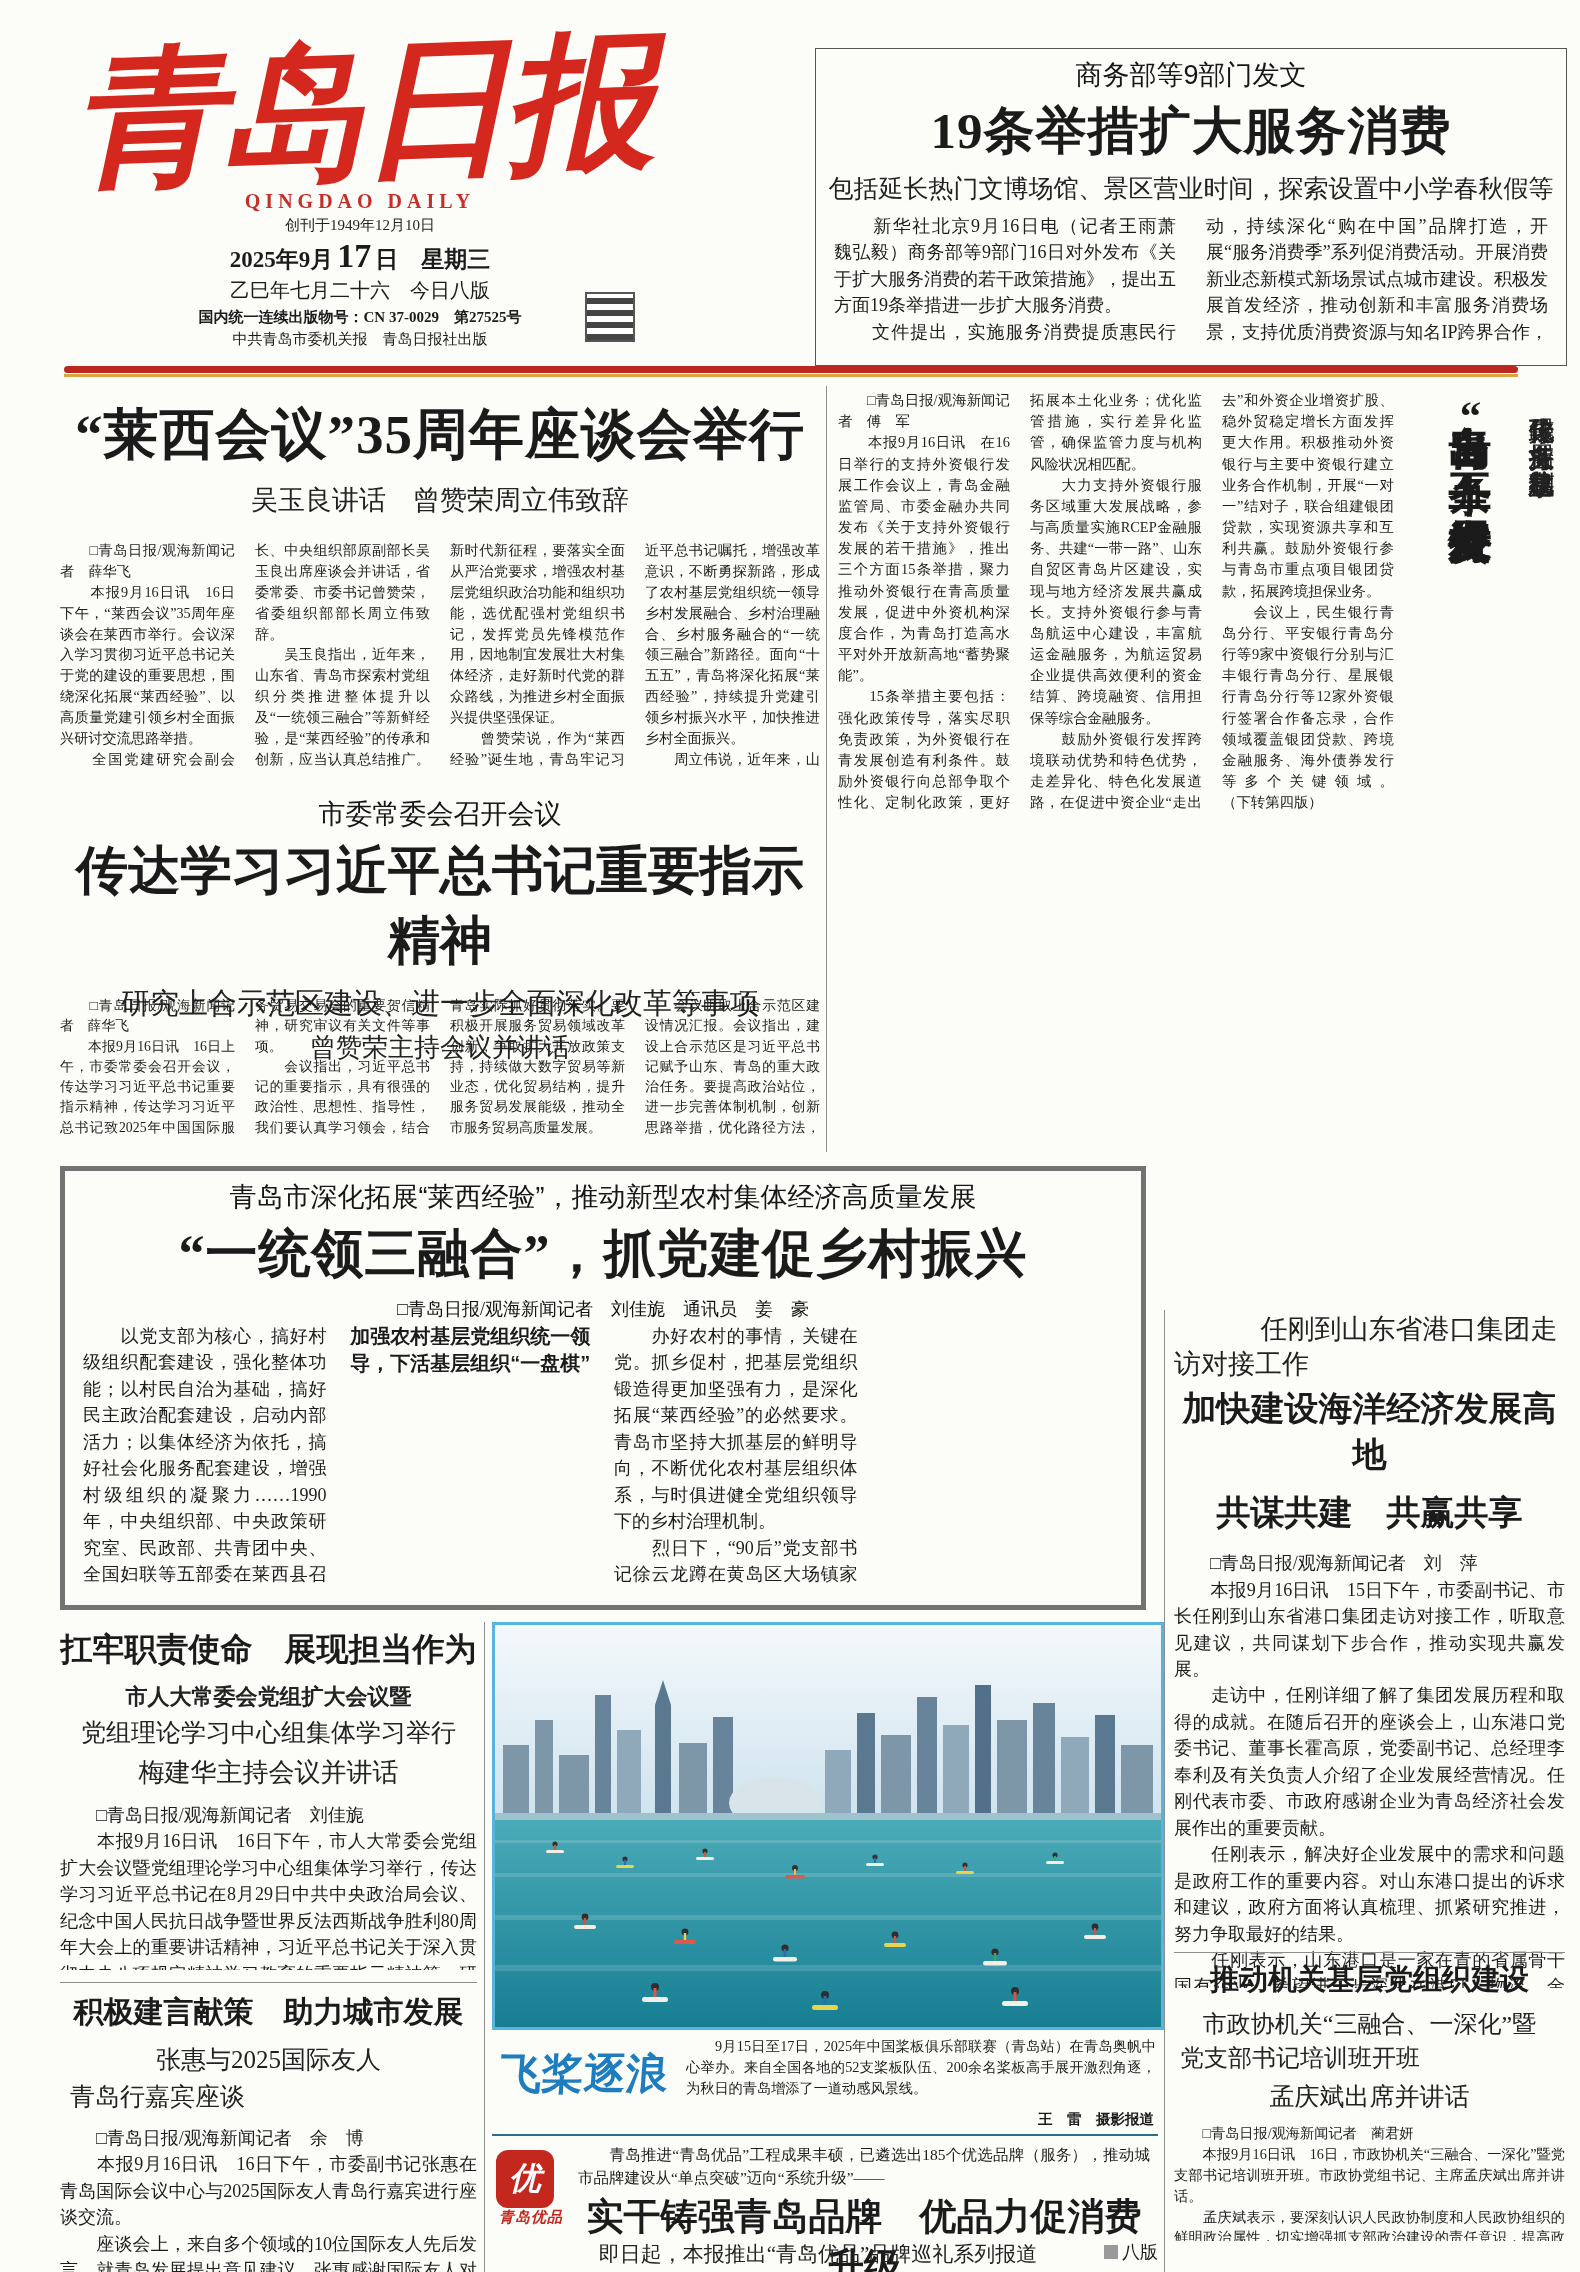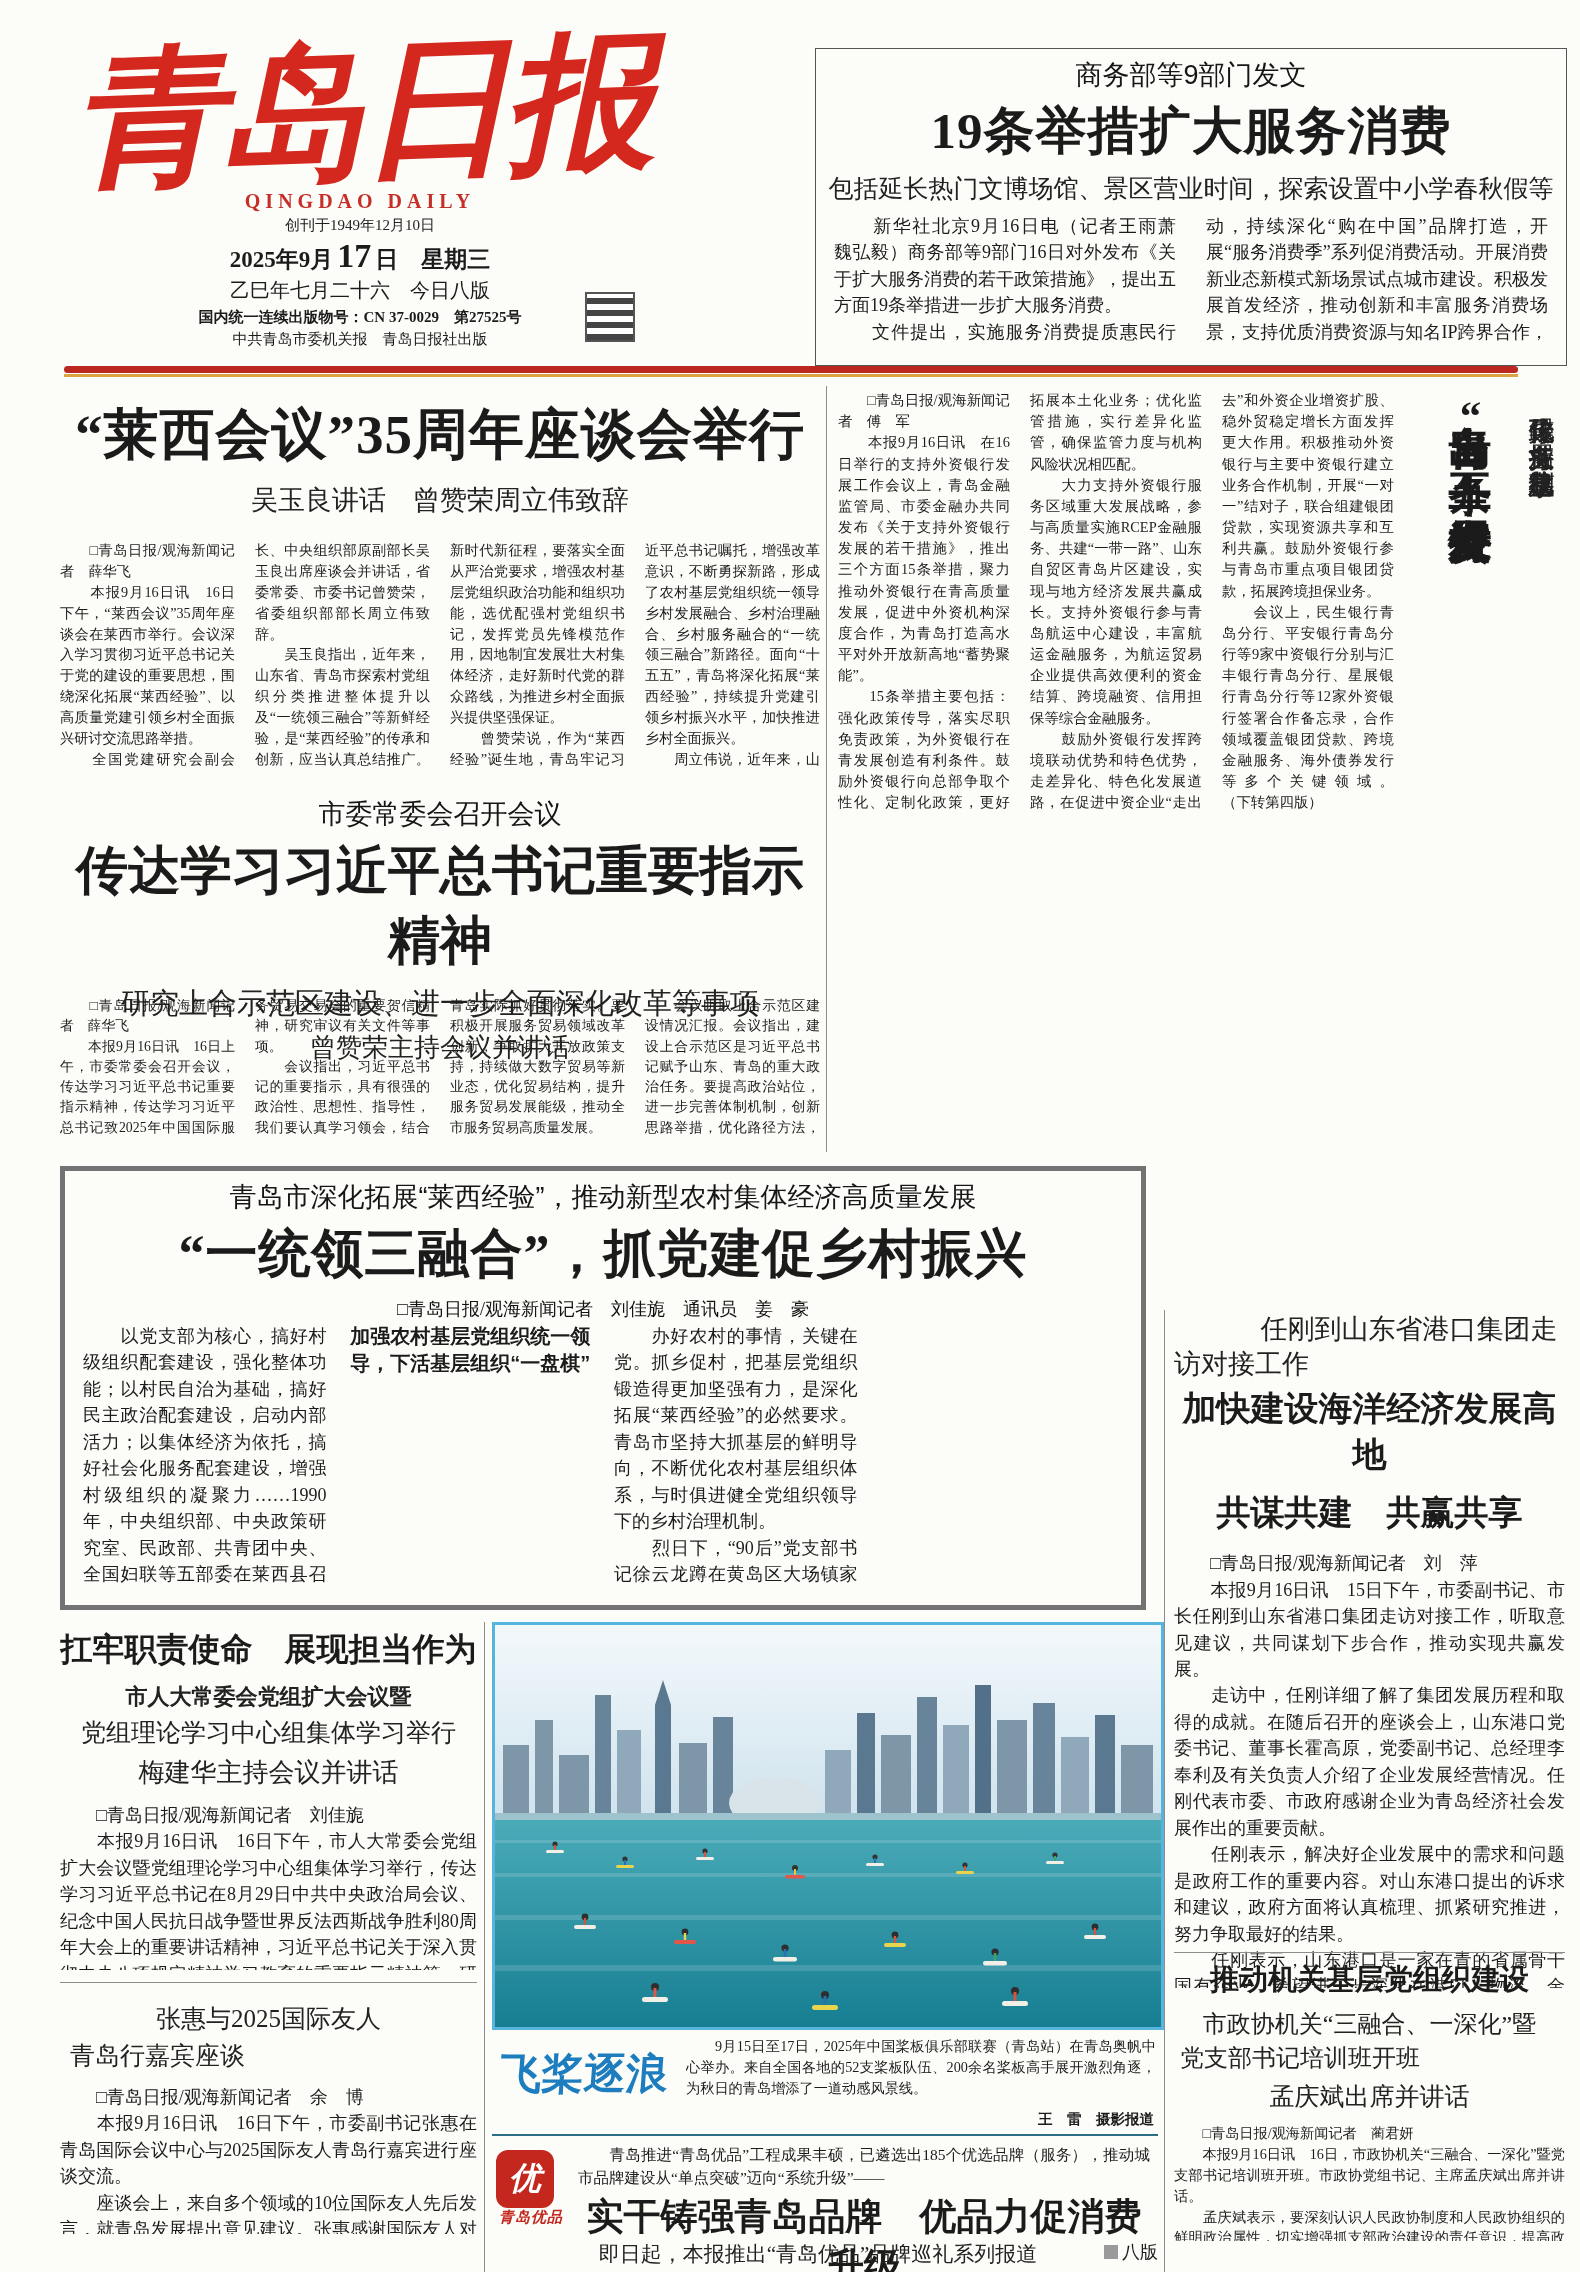--- a/index.html
+++ b/index.html
@@ -134,20 +134,21 @@
     <div class="subfs ctr" style="font-size:25px;margin-top:4px;">党组理论学习中心组集体学习举行</div>
     <div class="subfs ctr" style="font-size:26px;margin-top:6px;">梅建华主持会议并讲话</div>
     <div class="bodytxt" style="margin-top:12px;height:168px;">　　□青岛日报/观海新闻记者　刘佳旎
 　　本报9月16日讯　16日下午，市人大常委会党组扩大会议暨党组理论学习中心组集体学习举行，传达学习习近平总书记在8月29日中共中央政治局会议、纪念中国人民抗日战争暨世界反法西斯战争胜利80周年大会上的重要讲话精神，习近平总书记关于深入贯彻中央八项规定精神学习教育的重要指示精神等，研究贯彻落实意见。市人大常委会党组书记、主任梅建华主持会议并讲话。
 　　会议指出，要深刻领会习近平总书记重要讲话精神，结合人大工作，抓好贯彻落实。　　（下转第四版）</div>
   </div>
 
   <div class="hairline-h" style="left:60px;top:1982px;width:417px;"></div>
 
   <div class="abs" style="left:60px;top:1992px;width:417px;height:276px;">
+    <div class="serifB ctr" style="font-size:30px;">积极建言献策　助力城市发展</div>
     <div class="subfs ctr" style="font-size:25px;margin-top:10px;">张惠与2025国际友人</div>
     <div class="subfs" style="font-size:25px;margin-top:4px;margin-left:10px;">青岛行嘉宾座谈</div>
     <div class="bodytxt" style="margin-top:12px;height:150px;">　　□青岛日报/观海新闻记者　余　博
 　　本报9月16日讯　16日下午，市委副书记张惠在青岛国际会议中心与2025国际友人青岛行嘉宾进行座谈交流。
 　　座谈会上，来自多个领域的10位国际友人先后发言，就青岛发展提出意见建议。张惠感谢国际友人对城市发展作出的积极贡献，要求有关部门认真梳理他们的意见建议，全力推进落实。　　（下转第四版）</div>
   </div>
 
   <div class="hairline-v" style="left:484px;top:1622px;height:650px;"></div>
 
   <div class="abs photo-frame" style="left:492px;top:1622px;width:666px;height:402px;">

